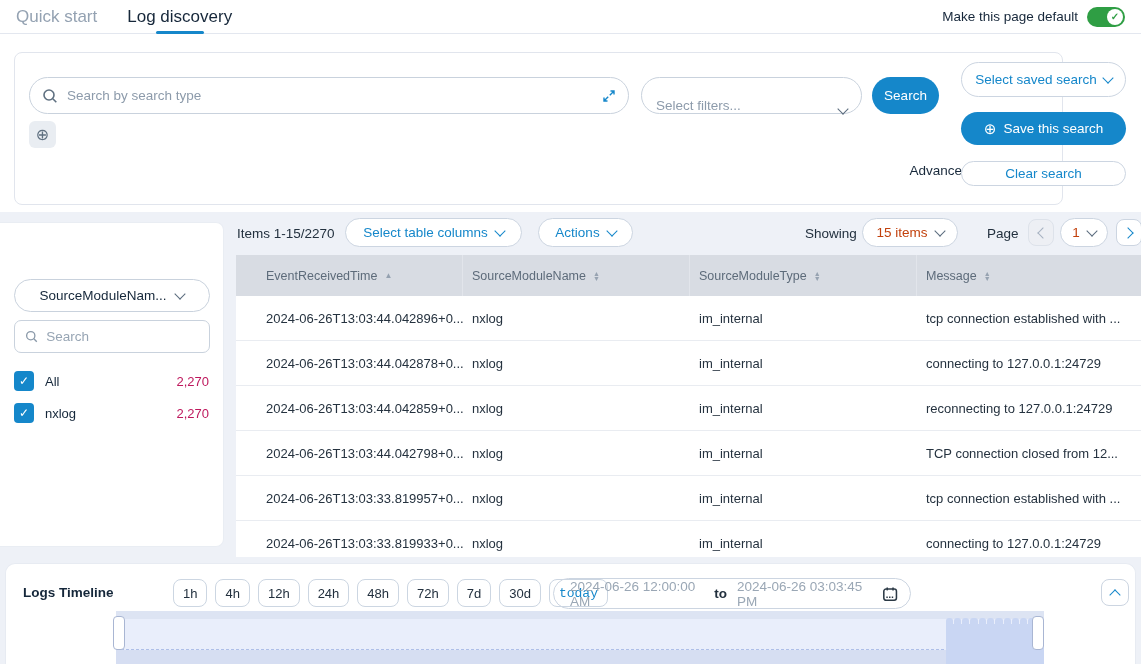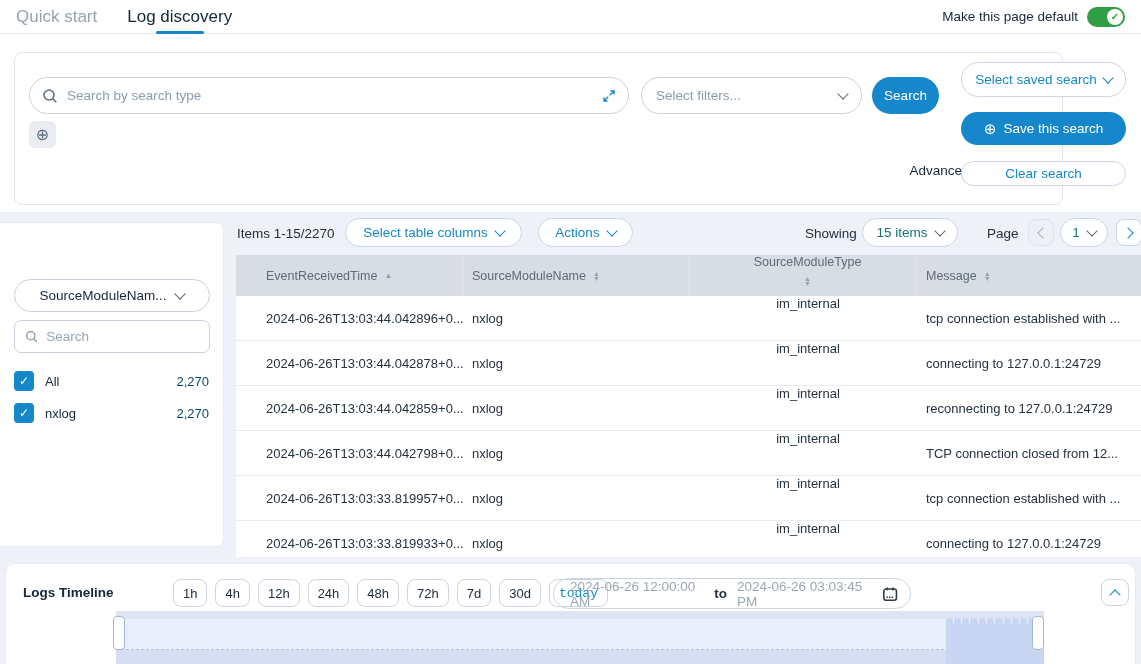--- a/index.html
+++ b/index.html
@@ -22,21 +22,21 @@
   .toggle.on { background:#2f9e44; } .toggle.on .knob { right:2px; color:#2f9e44; }
   .toggle.off { background:#b3bfce; } .toggle.off .knob { left:2px; color:#6d8096; }
   .toggle.small { width:36px; height:19px; } .toggle.small .knob { width:15px; height:15px; }
 
   
   .white-band { position:absolute; left:0; top:34px; width:1141px; height:178px; background:#fff; }
   .search-card { position:absolute; left:14px; top:52px; width:1049px; height:153px; background:#fff; border:1px solid #e1e5ed; border-radius:8px; }
   .search-input { position:absolute; left:14px; top:24px; width:600px; height:37px; border:1px solid #c9d2dd; border-radius:19px; display:flex; align-items:center; padding:0 12px; gap:9px; background:#fff; }
   .search-input input { border:none; outline:none; flex:1; font-size:13.5px; font-family:inherit; color:#22303e; background:transparent; }
   .search-input input::placeholder { color:#8d9bab; }
-  .filters-dd { position:absolute; left:626px; top:24px; width:221px; height:37px; border:1px solid #c9d2dd; border-radius:19px; display:flex; align-items:center; padding:0 14px; background:#fff; cursor:pointer; }
+  .filters-dd { position:absolute; left:626px; top:24px; width:221px; height:37px; border:1px solid #c9d2dd; border-radius:19px; display:flex; align-items:flex-end; padding:0 14px; background:#fff; cursor:pointer; }
   .filters-dd .ph { font-size:13.5px; color:#8d9bab; }
   .search-btn { position:absolute; left:857px; top:24px; width:67px; height:37px; border:none; border-radius:19px; background:#1587ca; color:#fff; font-size:13.5px; font-family:inherit; cursor:pointer; }
   .plus-btn { position:absolute; left:14px; top:68px; width:27px; height:27px; border:none; border-radius:6px; background:#e9edf2; color:#5f7080; font-size:16px; line-height:27px; text-align:center; cursor:pointer; font-family:inherit; }
   .adv-row { position:absolute; right:10px; top:108px; display:flex; align-items:center; gap:9px; }
   .adv-row .lbl { font-size:13.5px; color:#18293b; }
 
   .right-btns { position:absolute; left:961px; top:62px; width:165px; }
   .rb { width:165px; display:flex; align-items:center; justify-content:center; gap:7px; font-size:13.5px; font-family:inherit; cursor:pointer; }
   .rb.outline { height:35px; background:#fff; border:1px solid #ccd5e1; border-radius:18px; color:#1587ca; }
   .rb.saved { margin-bottom:15px; }
@@ -59,37 +59,37 @@
   .sb-info { margin-left:4px; margin-top:6px; }
   .sb-collapse { margin-left:auto; width:29px; height:31px; border:1px solid #d4dbe5; border-radius:8px; background:#fff; color:#1587ca; display:flex; align-items:center; justify-content:center; cursor:pointer; }
   .sb-dd { position:absolute; left:14px; top:56px; width:196px; height:33px; border:1px solid #c9d2dd; border-radius:17px; background:#fff; display:flex; align-items:center; justify-content:center; gap:10px; font-size:13.5px; color:#15273a; cursor:pointer; }
   .sb-search { position:absolute; left:14px; top:97px; width:196px; height:33px; border:1px solid #c9d2dd; border-radius:7px; display:flex; align-items:center; padding:0 10px; gap:8px; }
   .sb-search input { border:none; outline:none; width:100%; font-size:13.5px; font-family:inherit; background:transparent; color:#22303e; }
   .sb-search input::placeholder { color:#97a5b4; }
   .facets { position:absolute; left:14px; top:142px; right:14px; }
   .facet-row { display:flex; align-items:center; height:32px; cursor:pointer; }
   .checkbox { width:20px; height:20px; border-radius:4px; background:#1587ca; color:#fff; font-size:12px; display:flex; align-items:center; justify-content:center; }
   .facet-label { margin-left:11px; font-size:13px; color:#15273a; }
-  .facet-count { margin-left:auto; font-size:13px; color:#0c4a6e; }
+  .facet-count { margin-left:auto; font-size:13px; color:#be185d; }
 
   
   .abs { position:absolute; }
   .txt { font-size:13.5px; color:#22303e; }
   .pill { display:flex; align-items:center; justify-content:center; gap:8px; background:#fff; border:1px solid #ccd5e1; border-radius:15px; font-size:13.5px; font-family:inherit; cursor:pointer; }
   .pill.blue { color:#1587ca; }
-  .pill.dark { color:#0f766e; }
+  .pill.dark { color:#c2410c; }
   .pill.sq { border-radius:8px; }
   .pill.disabled { background:#edeff4; border-color:#dde2ea; cursor:default; }
 
   
   .logtable { position:absolute; left:236px; top:255px; width:905px; height:302px; overflow:hidden; background:#fff; }
   .thead { display:flex; height:41px; background:#d8dce3; }
   .th { display:flex; align-items:center; gap:7px; font-size:12.5px; color:#5d6b7a; border-right:1px solid #e2e5eb; padding-left:9px; }
   .th:last-child { border-right:none; }
-  .c0 { width:227px; } .c1 { width:227px; } .c2 { width:227px;flex-direction:column; } .c3 { width:224px; }
+  .c0 { width:227px; } .c1 { width:227px; } .c2 { width:227px; } .c3 { width:224px; }
   .th.c0 { padding-left:30px; }
   .sort-asc { font-size:8px; color:#94a1b0; }
   .sort-both { display:flex; flex-direction:column; line-height:5px; font-size:7px; color:#97a3b1; }
   .tr { display:flex; height:45px; border-bottom:1px solid #e9ecf1; background:#fff; }
   .td { display:flex; align-items:center; font-size:13px; color:#25323f; padding-left:9px; white-space:nowrap; overflow:hidden; }
   .td.c0 { padding-left:30px; }
 
   
   .timeline { position:absolute; left:5px; top:563px; width:1131px; height:101px; background:#fff; border:1px solid #e7ebf2; border-bottom:none; border-radius:10px 10px 0 0; }
   .tl-title { position:absolute; left:17px; top:21px; font-size:13.5px; font-weight:bold; color:#15273a; }

